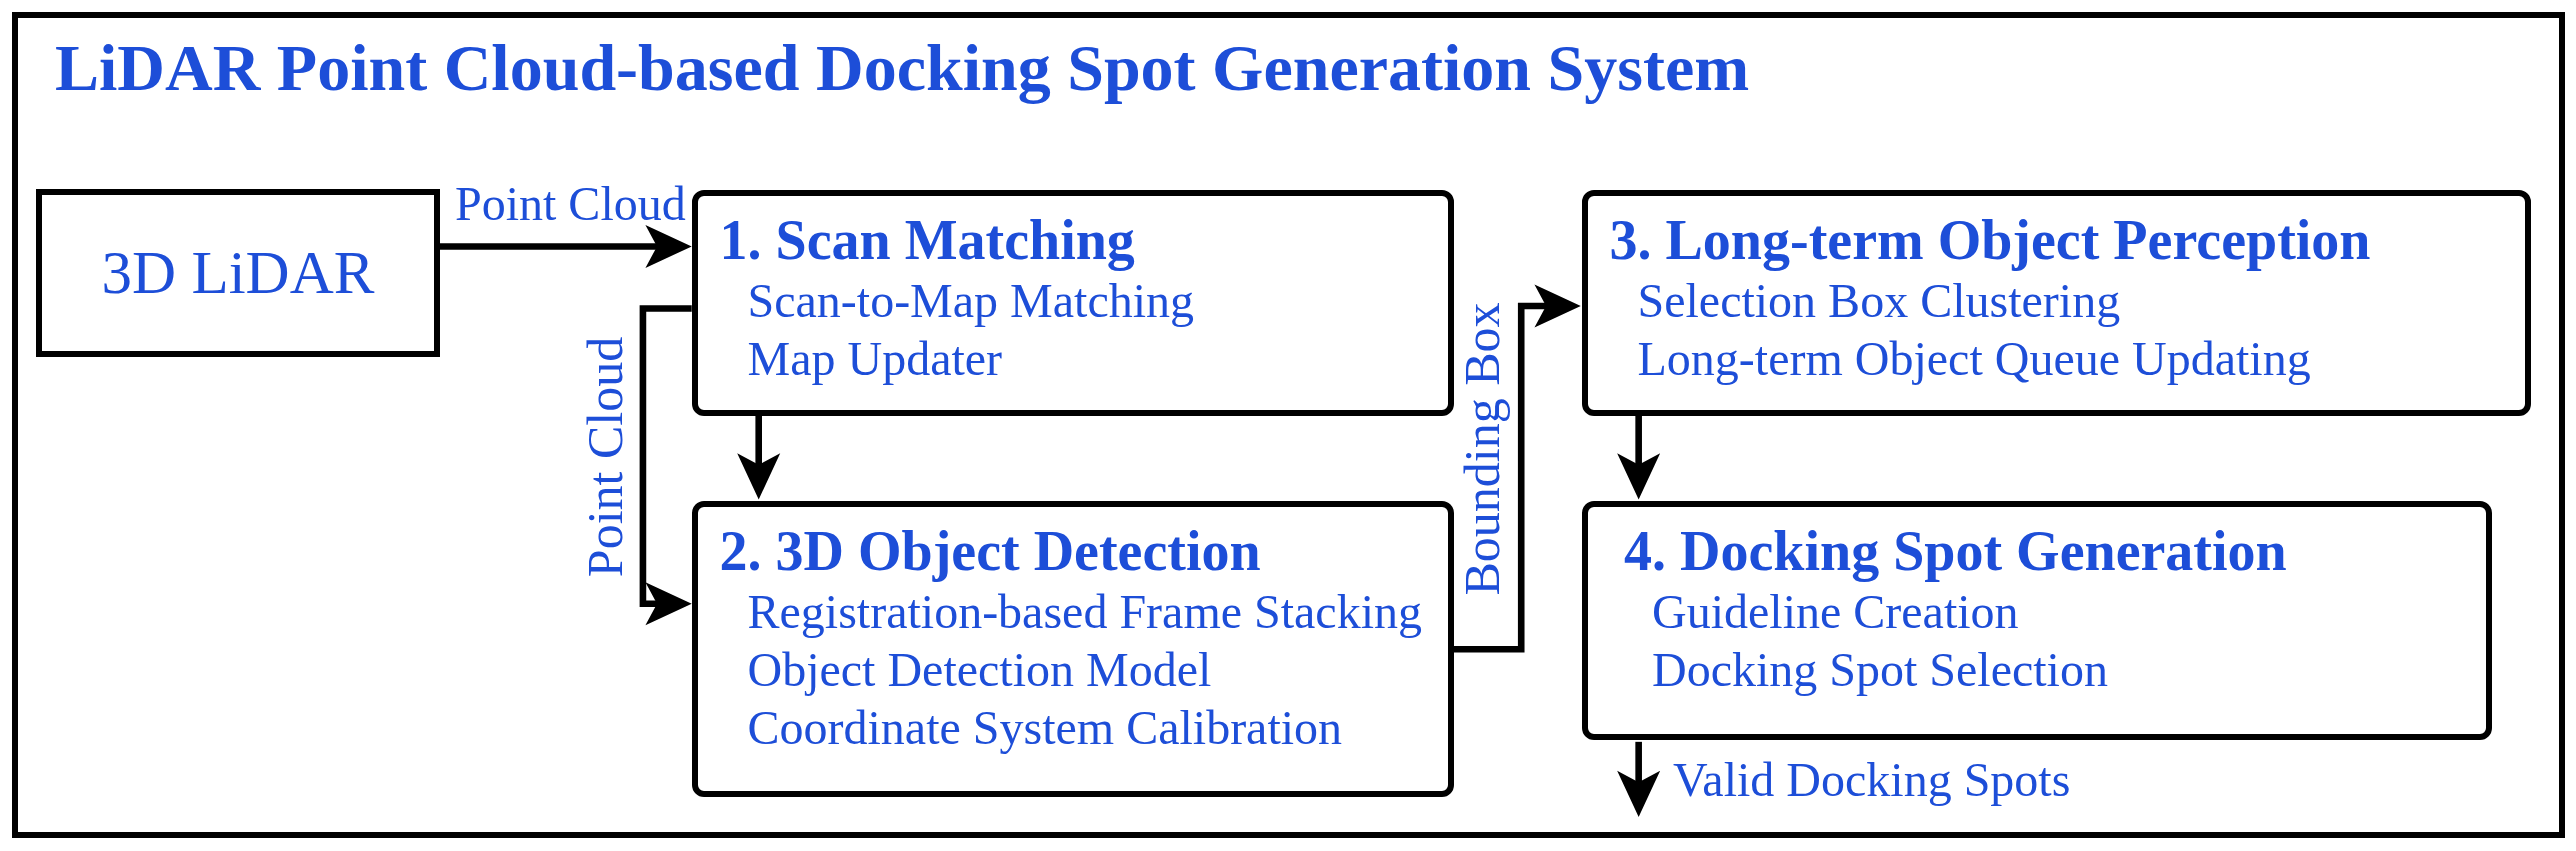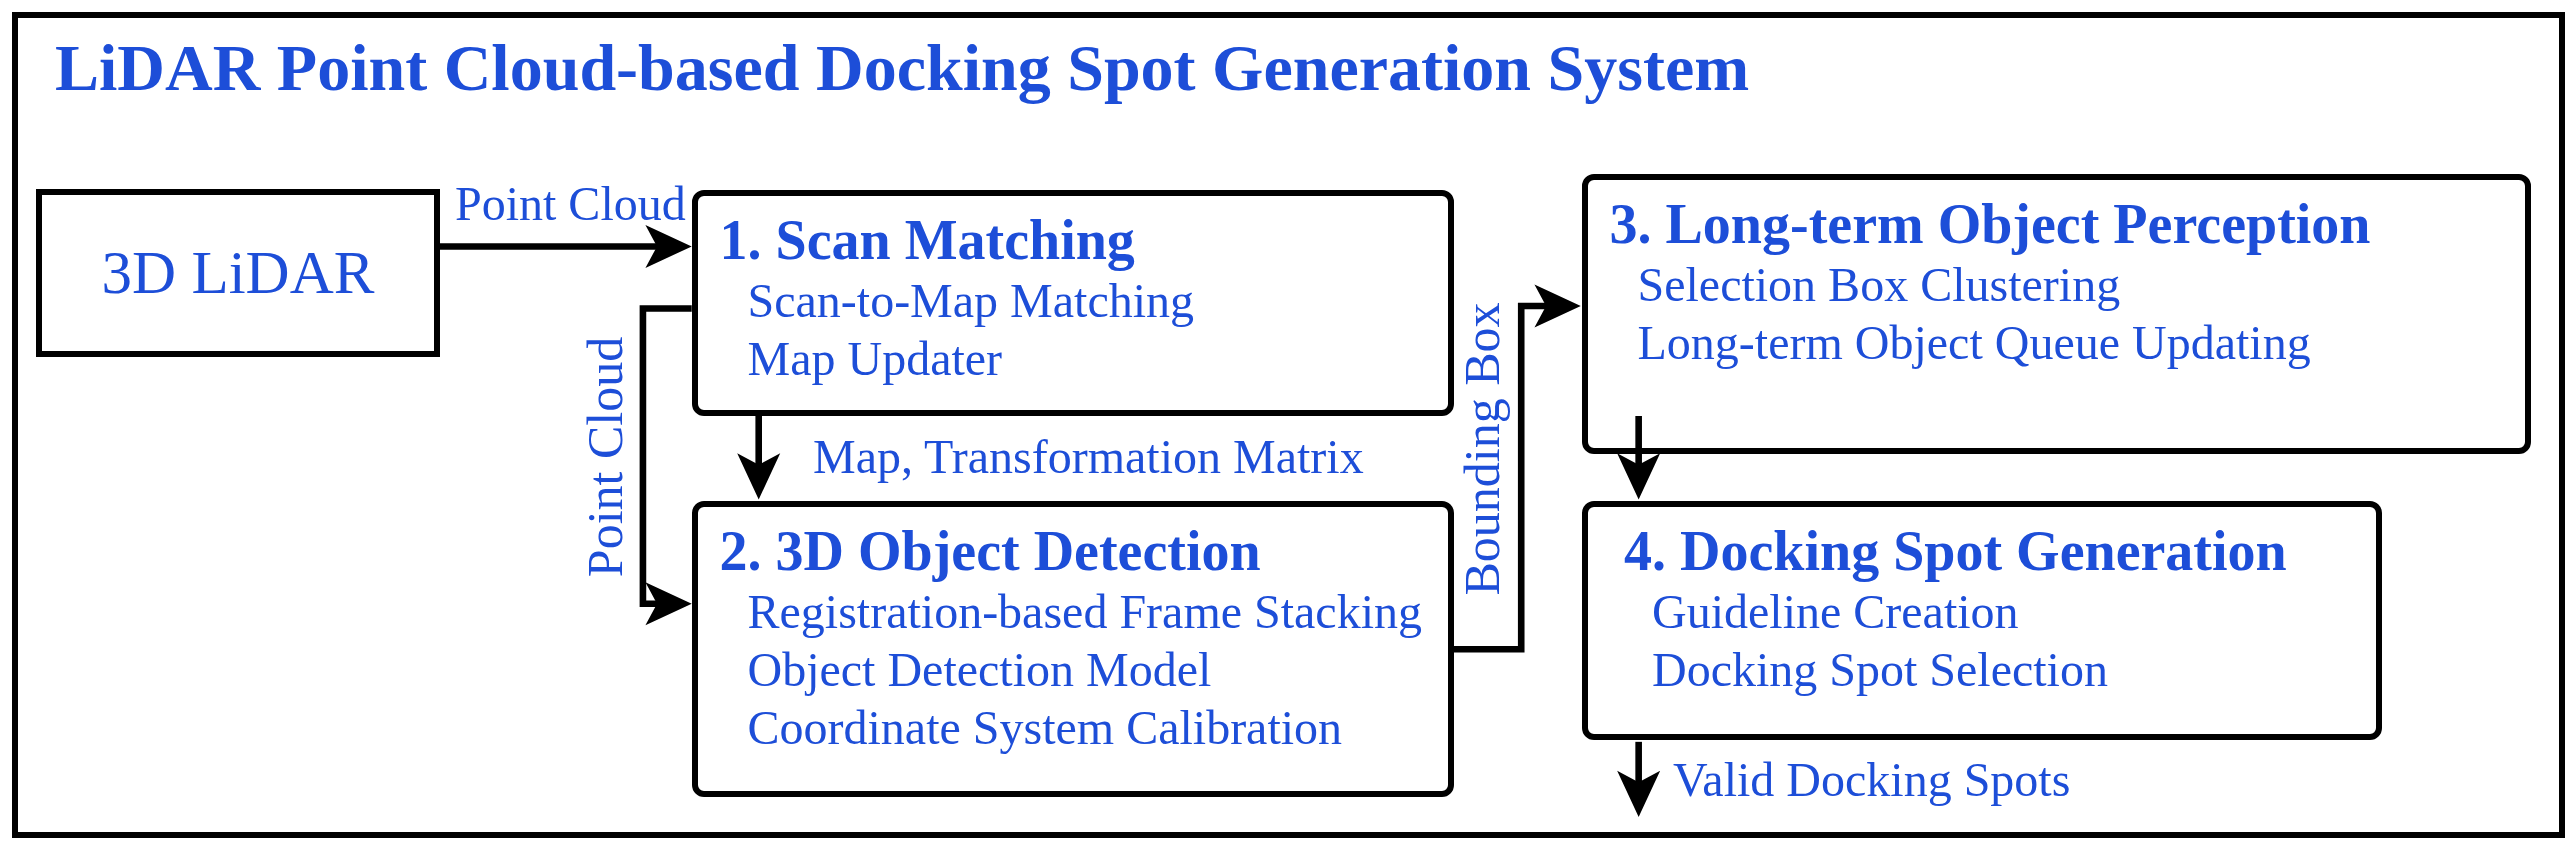--- a/index.html
+++ b/index.html
@@ -62,22 +62,22 @@
     white-space: nowrap;
   }
   .module .item {
     font-size: 48px;
     line-height: 1.21;
     padding-left: 28px;
     white-space: nowrap;
   }
   .m1 { left: 692px; top: 190px; width: 762px; height: 226px; }
   .m2 { left: 692px; top: 501px; width: 762px; height: 296px; }
-  .m3 { left: 1582px; top: 174px; width: 949px; height: 280px; }
-  .m4 { left: 1582px; top: 501px; width: 800px; height: 239px; padding-left: 36px; }
+  .m3 { left: 1582px; top: 190px; width: 949px; height: 226px; }
+  .m4 { left: 1582px; top: 501px; width: 910px; height: 239px; padding-left: 36px; }
 
   .flow-label {
     position: absolute;
     font-size: 48px;
     line-height: 1.0;
     white-space: nowrap;
   }
   .fl-point-cloud-h { left: 455px; top: 180px; }
   .fl-map-transform { left: 813px; top: 433px; }
   .fl-long-term     { left: 1664px; top: 433px; }
@@ -170,18 +170,17 @@
     </g>
 
     <g>
       <line x1="1981" y1="897" x2="1981" y2="950"></line>
       <polygon points="1981,988 1955,932 1981,946 2007,932"></polygon>
     </g>
   </svg>
 
   <div class="flow-label fl-point-cloud-h">Point Cloud</div>
   <div class="flow-label fl-vertical fl-point-cloud-v">Point Cloud</div>
-  <div class="flow-label fl-map-transform">Map, Transformation Matrix</div>
   <div class="flow-label fl-vertical fl-bounding-box">Bounding Box</div>
   <div class="flow-label fl-valid">Valid Docking Spots</div>
 
 </div>
 
 
 </body></html>

